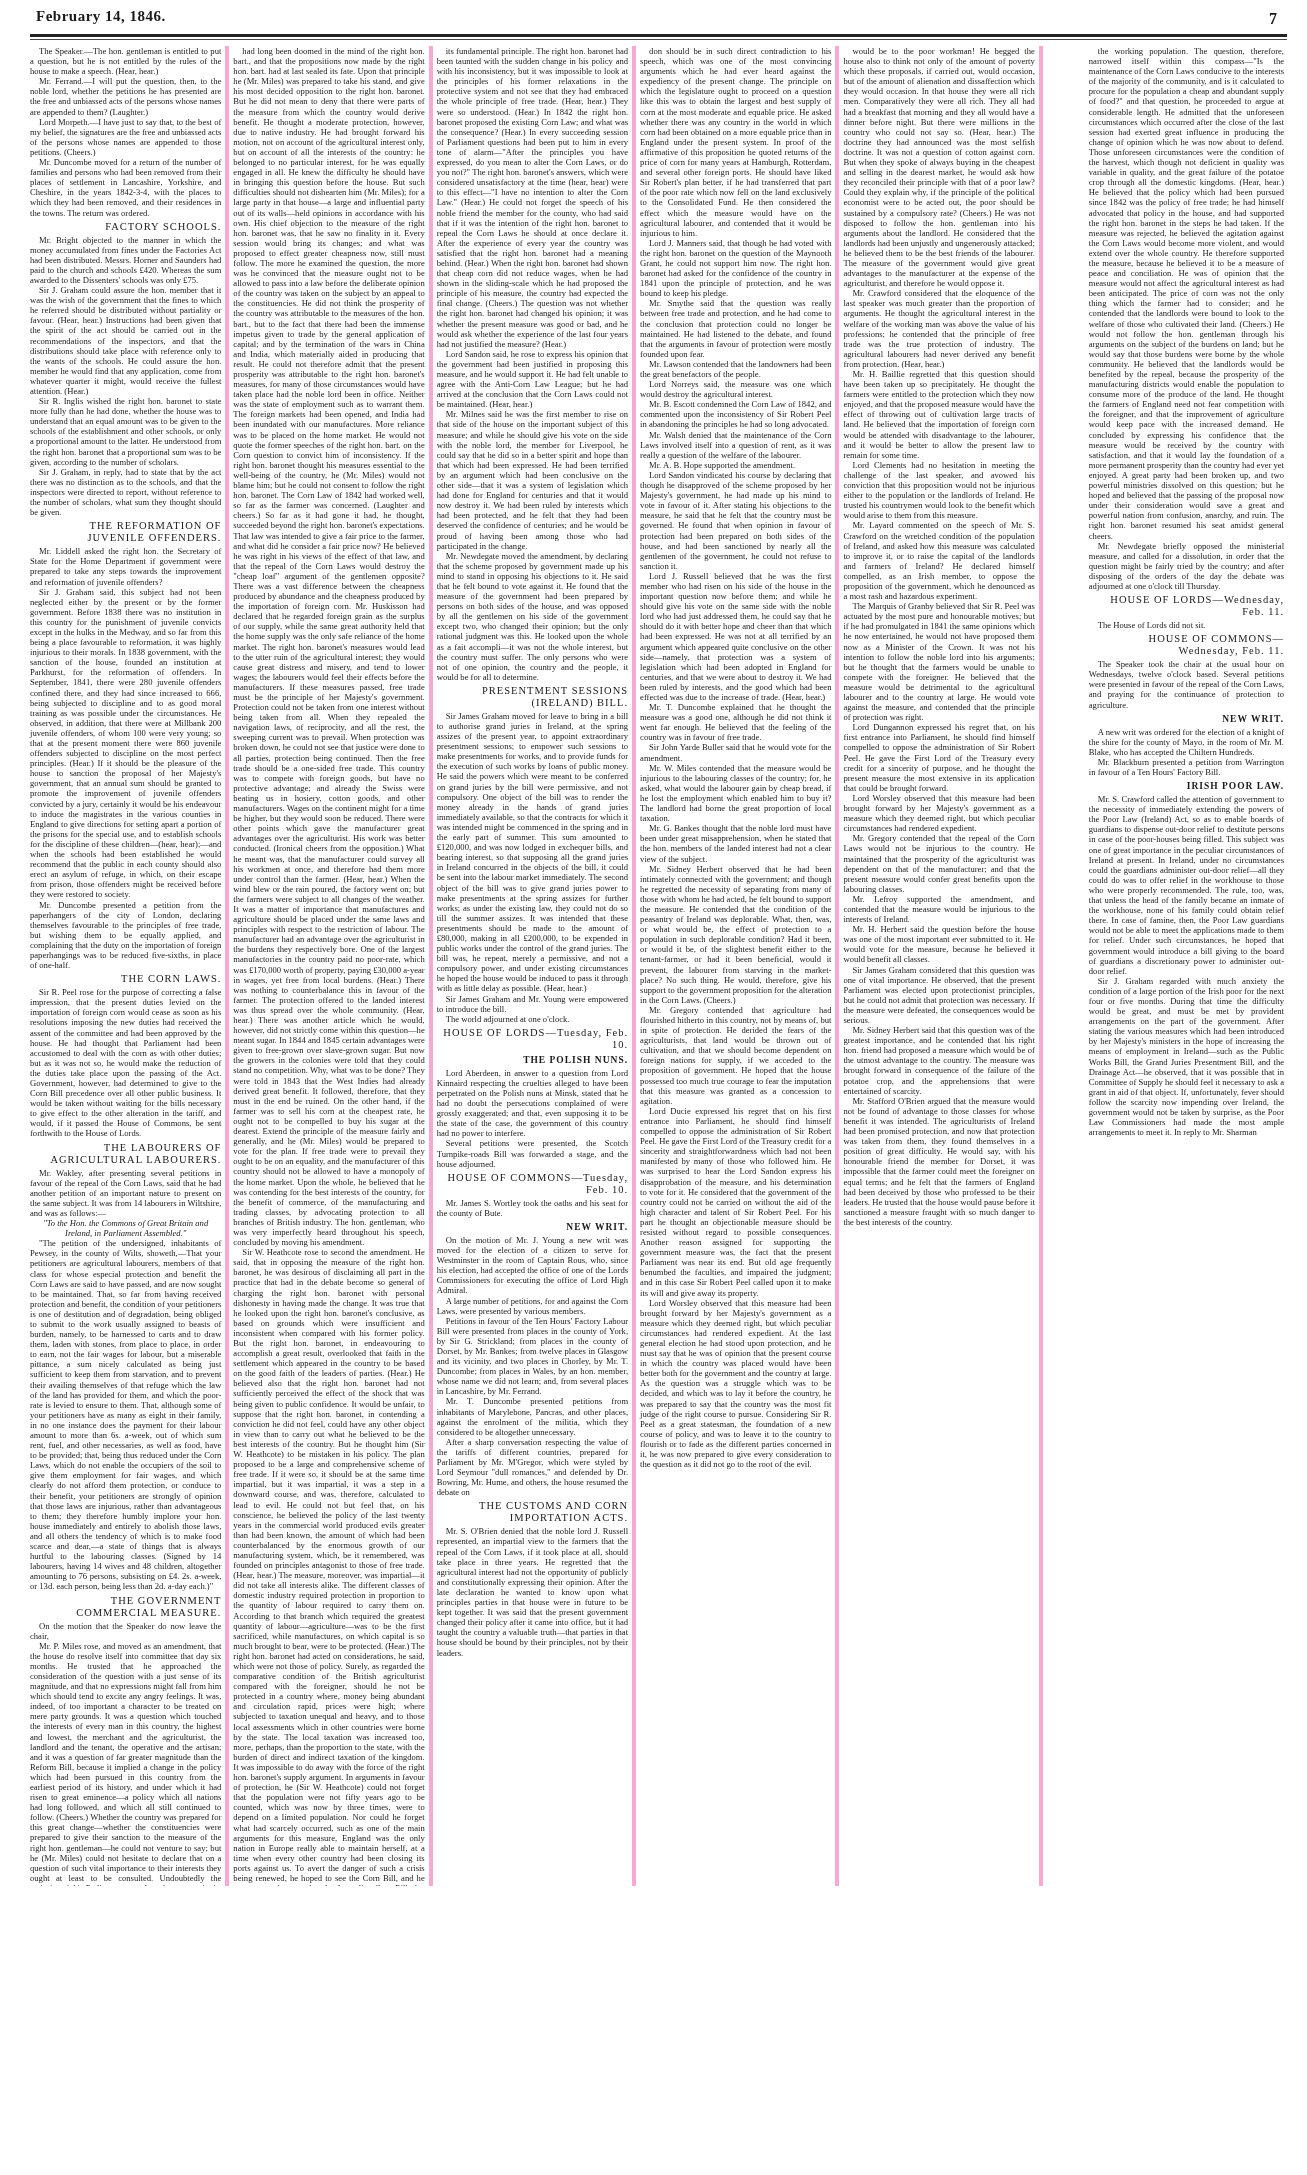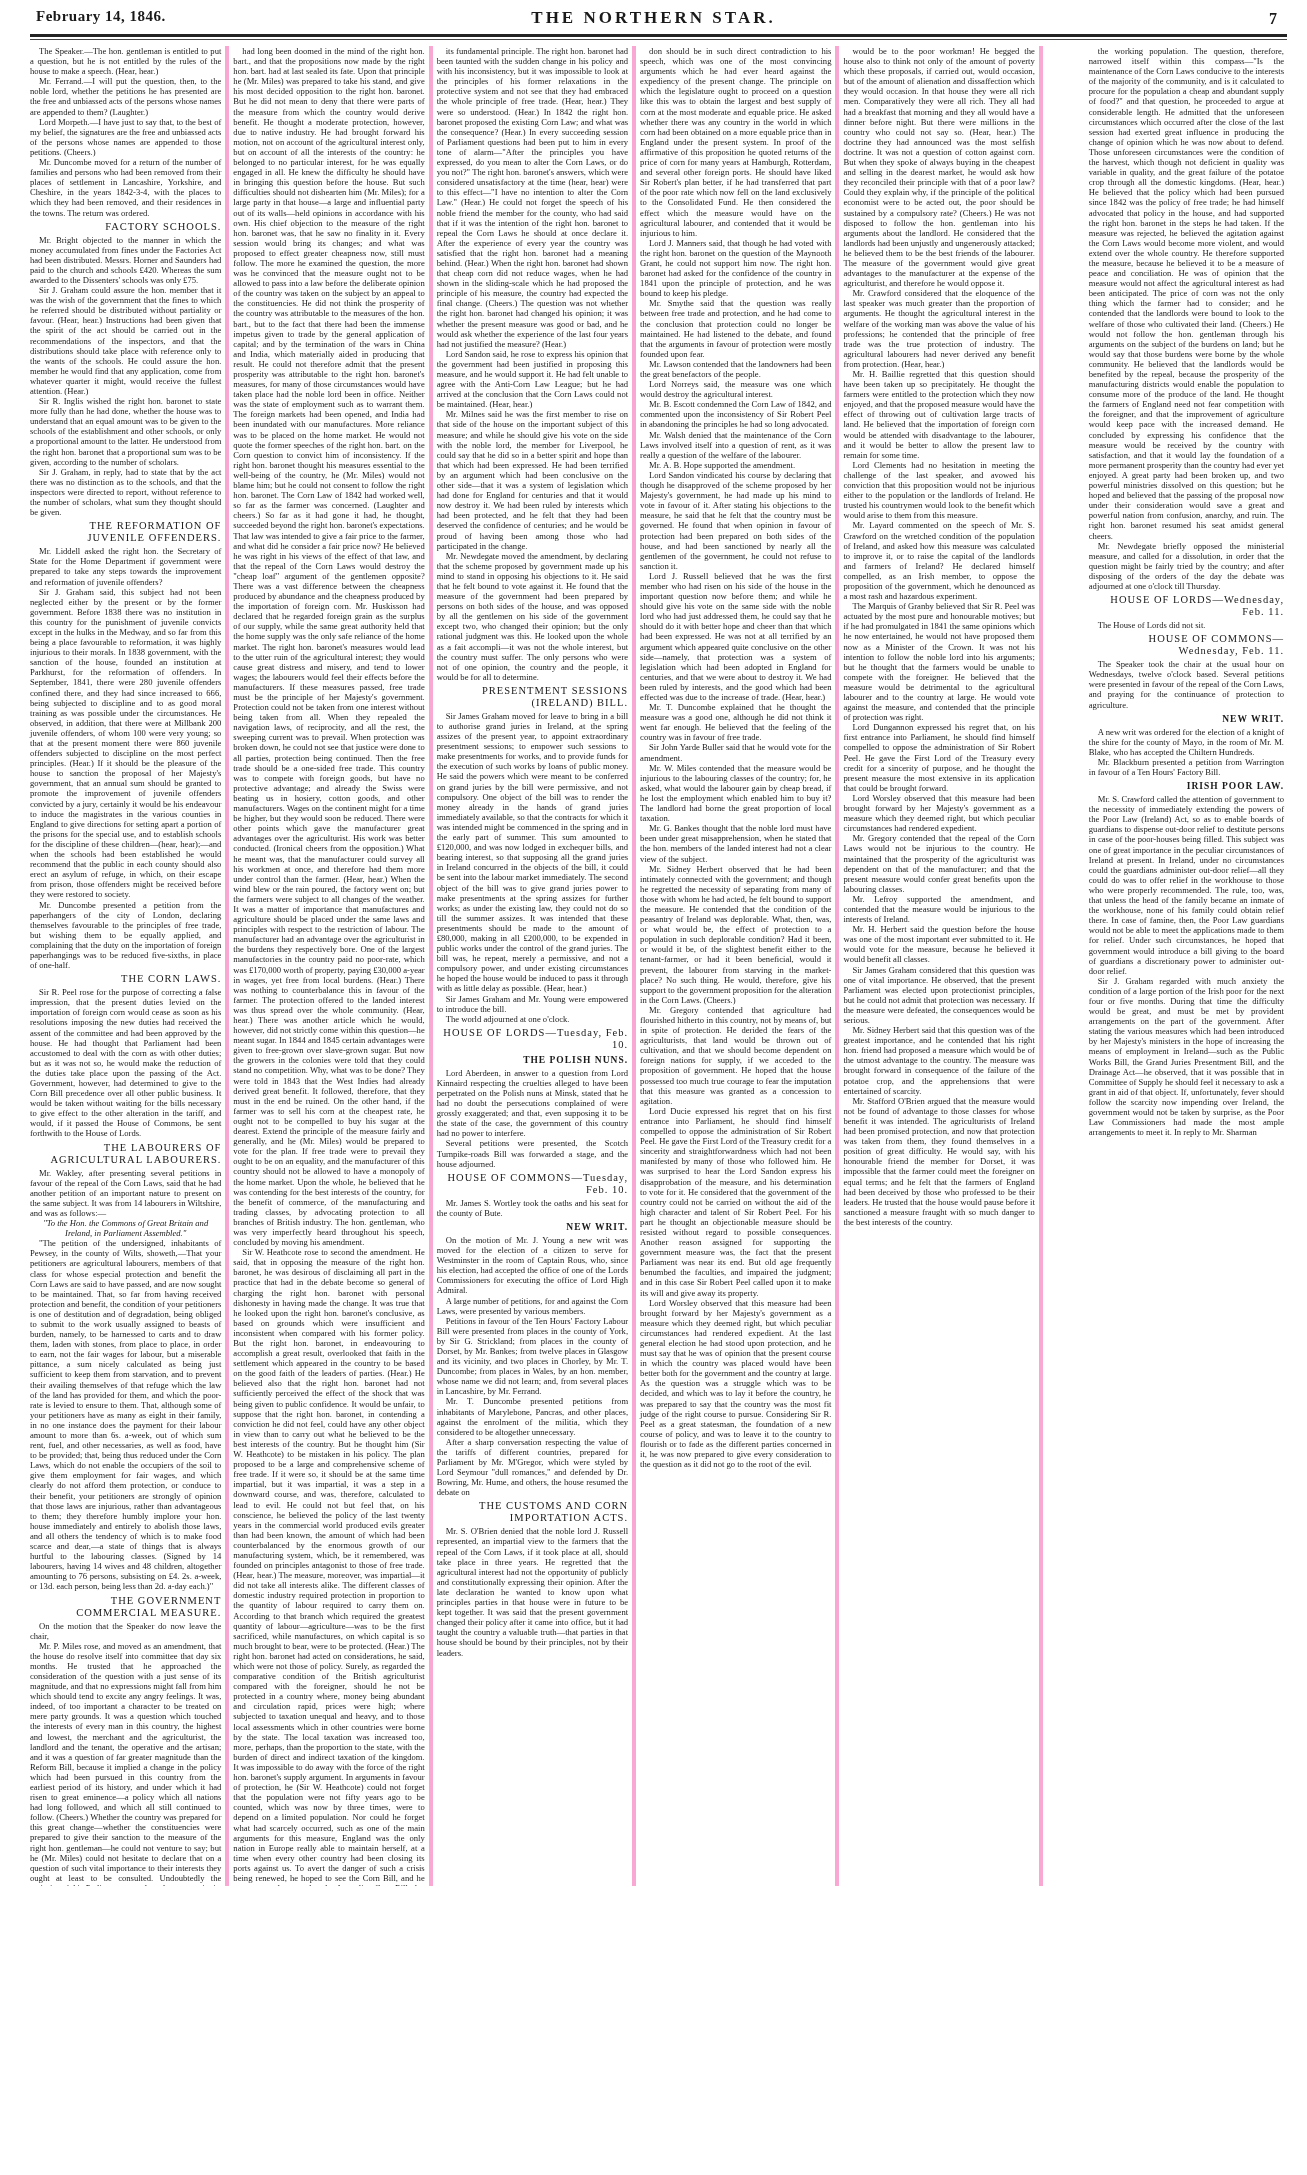--- a/index.html
+++ b/index.html
@@ -19,21 +19,20 @@
   .col p{margin:0;text-indent:9px;}
   .col h3{margin:3px 0 2px 0;font-size:10.5px;font-weight:normal;text-align:right;letter-spacing:1px;line-height:12px;}
   .col h3.sub{font-size:9.5px;font-weight:bold;}
   .quote{font-style:italic;text-align:center;text-indent:0 !important;}
 </style>
 </head>
 <body>
 
 <div class="masthead">
   <div class="date">February 14, 1846.</div>
-  <div class="paper-title">THE NORTHERN STAR.</div>
   <div class="page-num">7</div>
   <div class="rule"></div>
   <div class="rule2"></div>
 </div>
 
 <div class="columns">
   <div class="col">
       <p>The Speaker.—The hon. gentleman is entitled to put a question, but he is not entitled by the rules of the house to make a speech. (Hear, hear.)</p>
       <p>Mr. Ferrand.—I will put the question, then, to the noble lord, whether the petitions he has presented are the free and unbiassed acts of the persons whose names are appended to them? (Laughter.)</p>
       <p>Lord Morpeth.—I have just to say that, to the best of my belief, the signatures are the free and unbiassed acts of the persons whose names are appended to those petitions. (Cheers.)</p>

